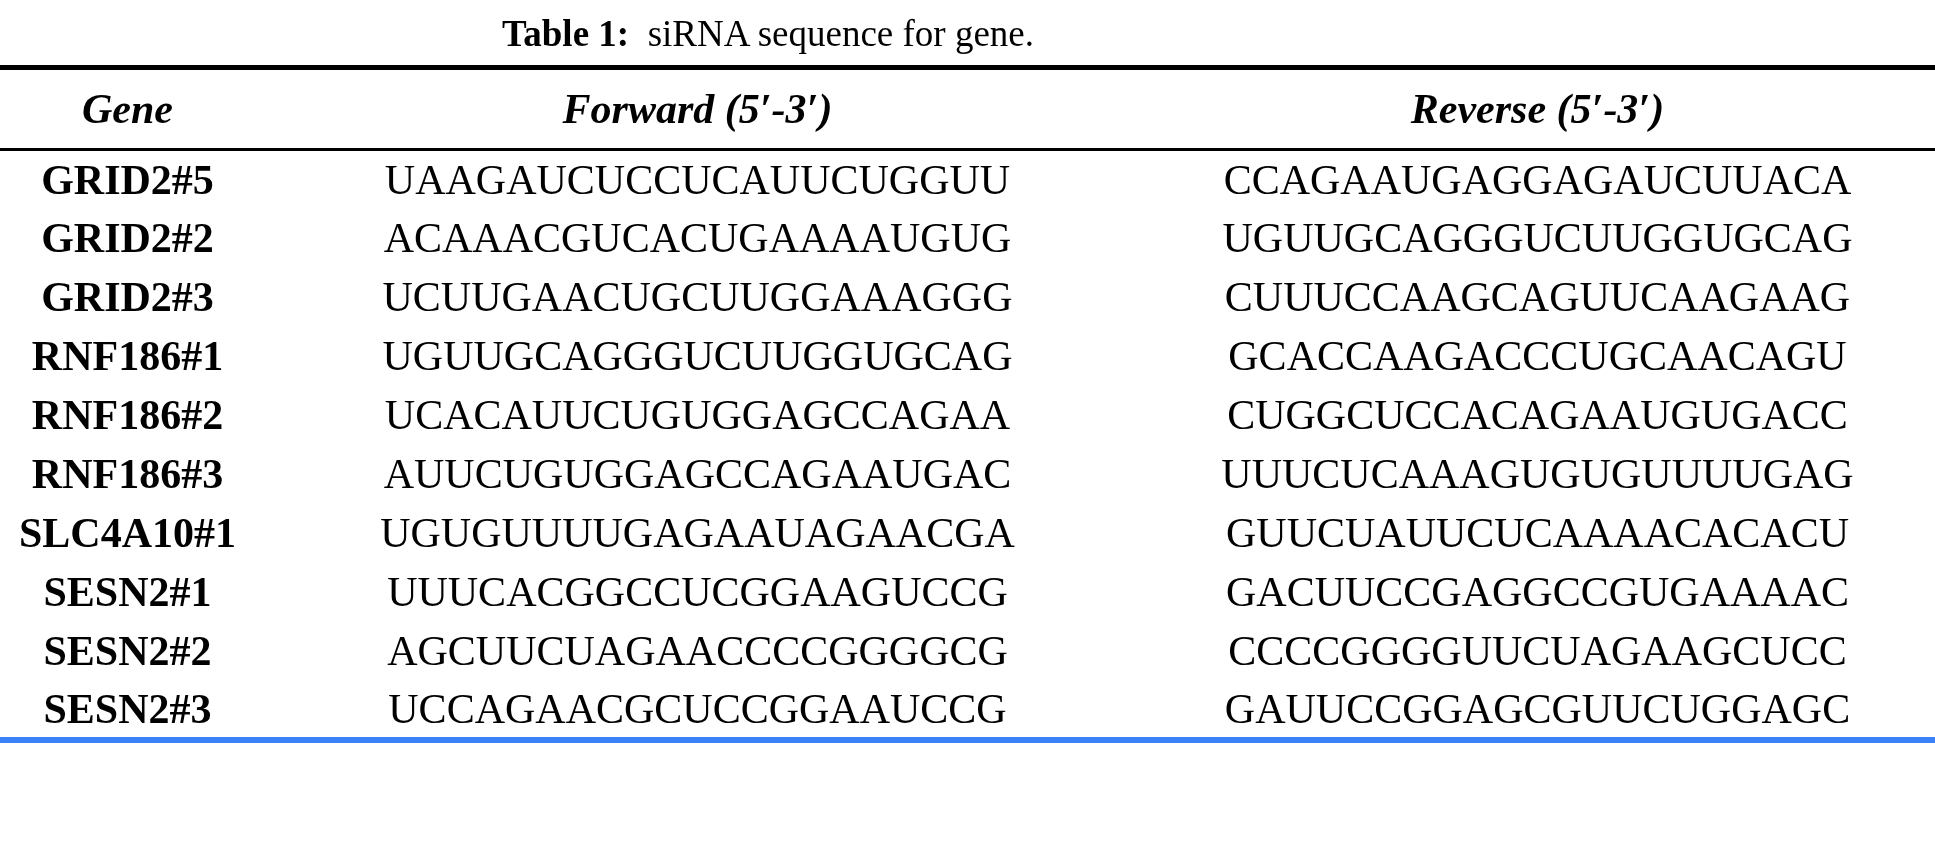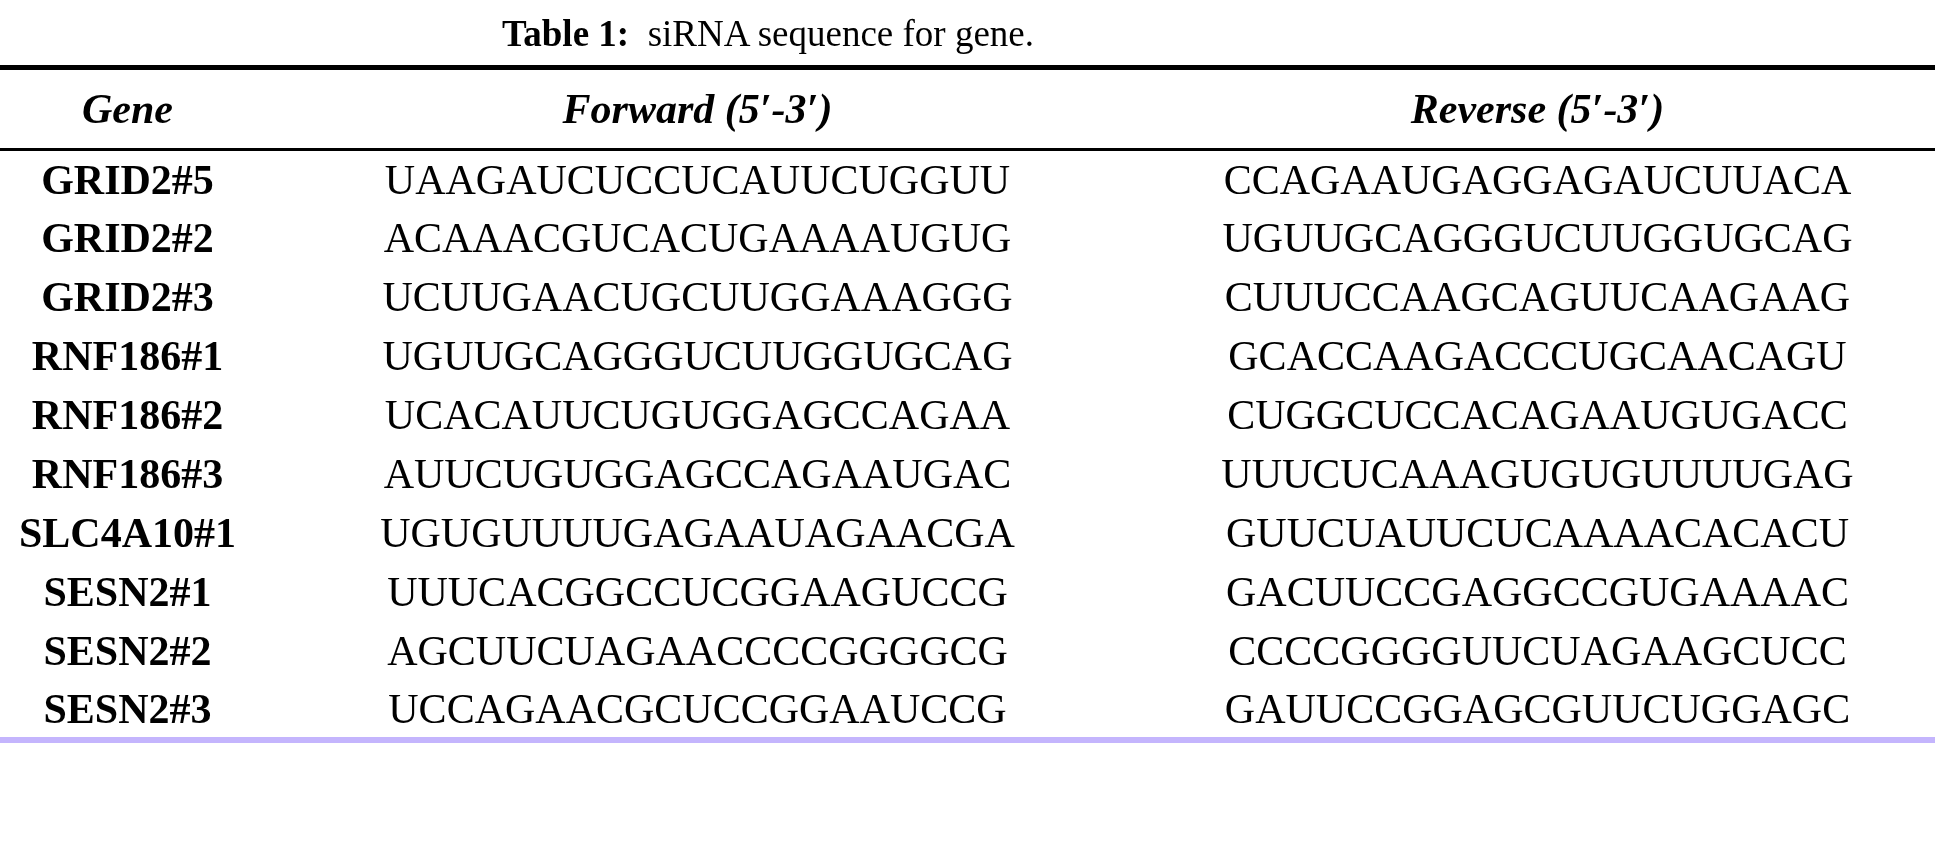--- a/index.html
+++ b/index.html
@@ -49,21 +49,21 @@
     text-align: center;
     vertical-align: middle;
     padding: 0;
     white-space: nowrap;
     font-style: italic;
   }
   table.sirna tbody tr {
     height: 59px;
   }
   table.sirna tbody tr:last-child {
-    border-bottom: 6px solid #c4b5fd;
+    border-bottom: 6px solid #3b82f6;
     margin-left: 44px;
   }
   table.sirna td {
     font-size: 42px;
     text-align: center;
     vertical-align: middle;
     padding: 0;
     white-space: nowrap;
   }
   table.sirna td.gene {

